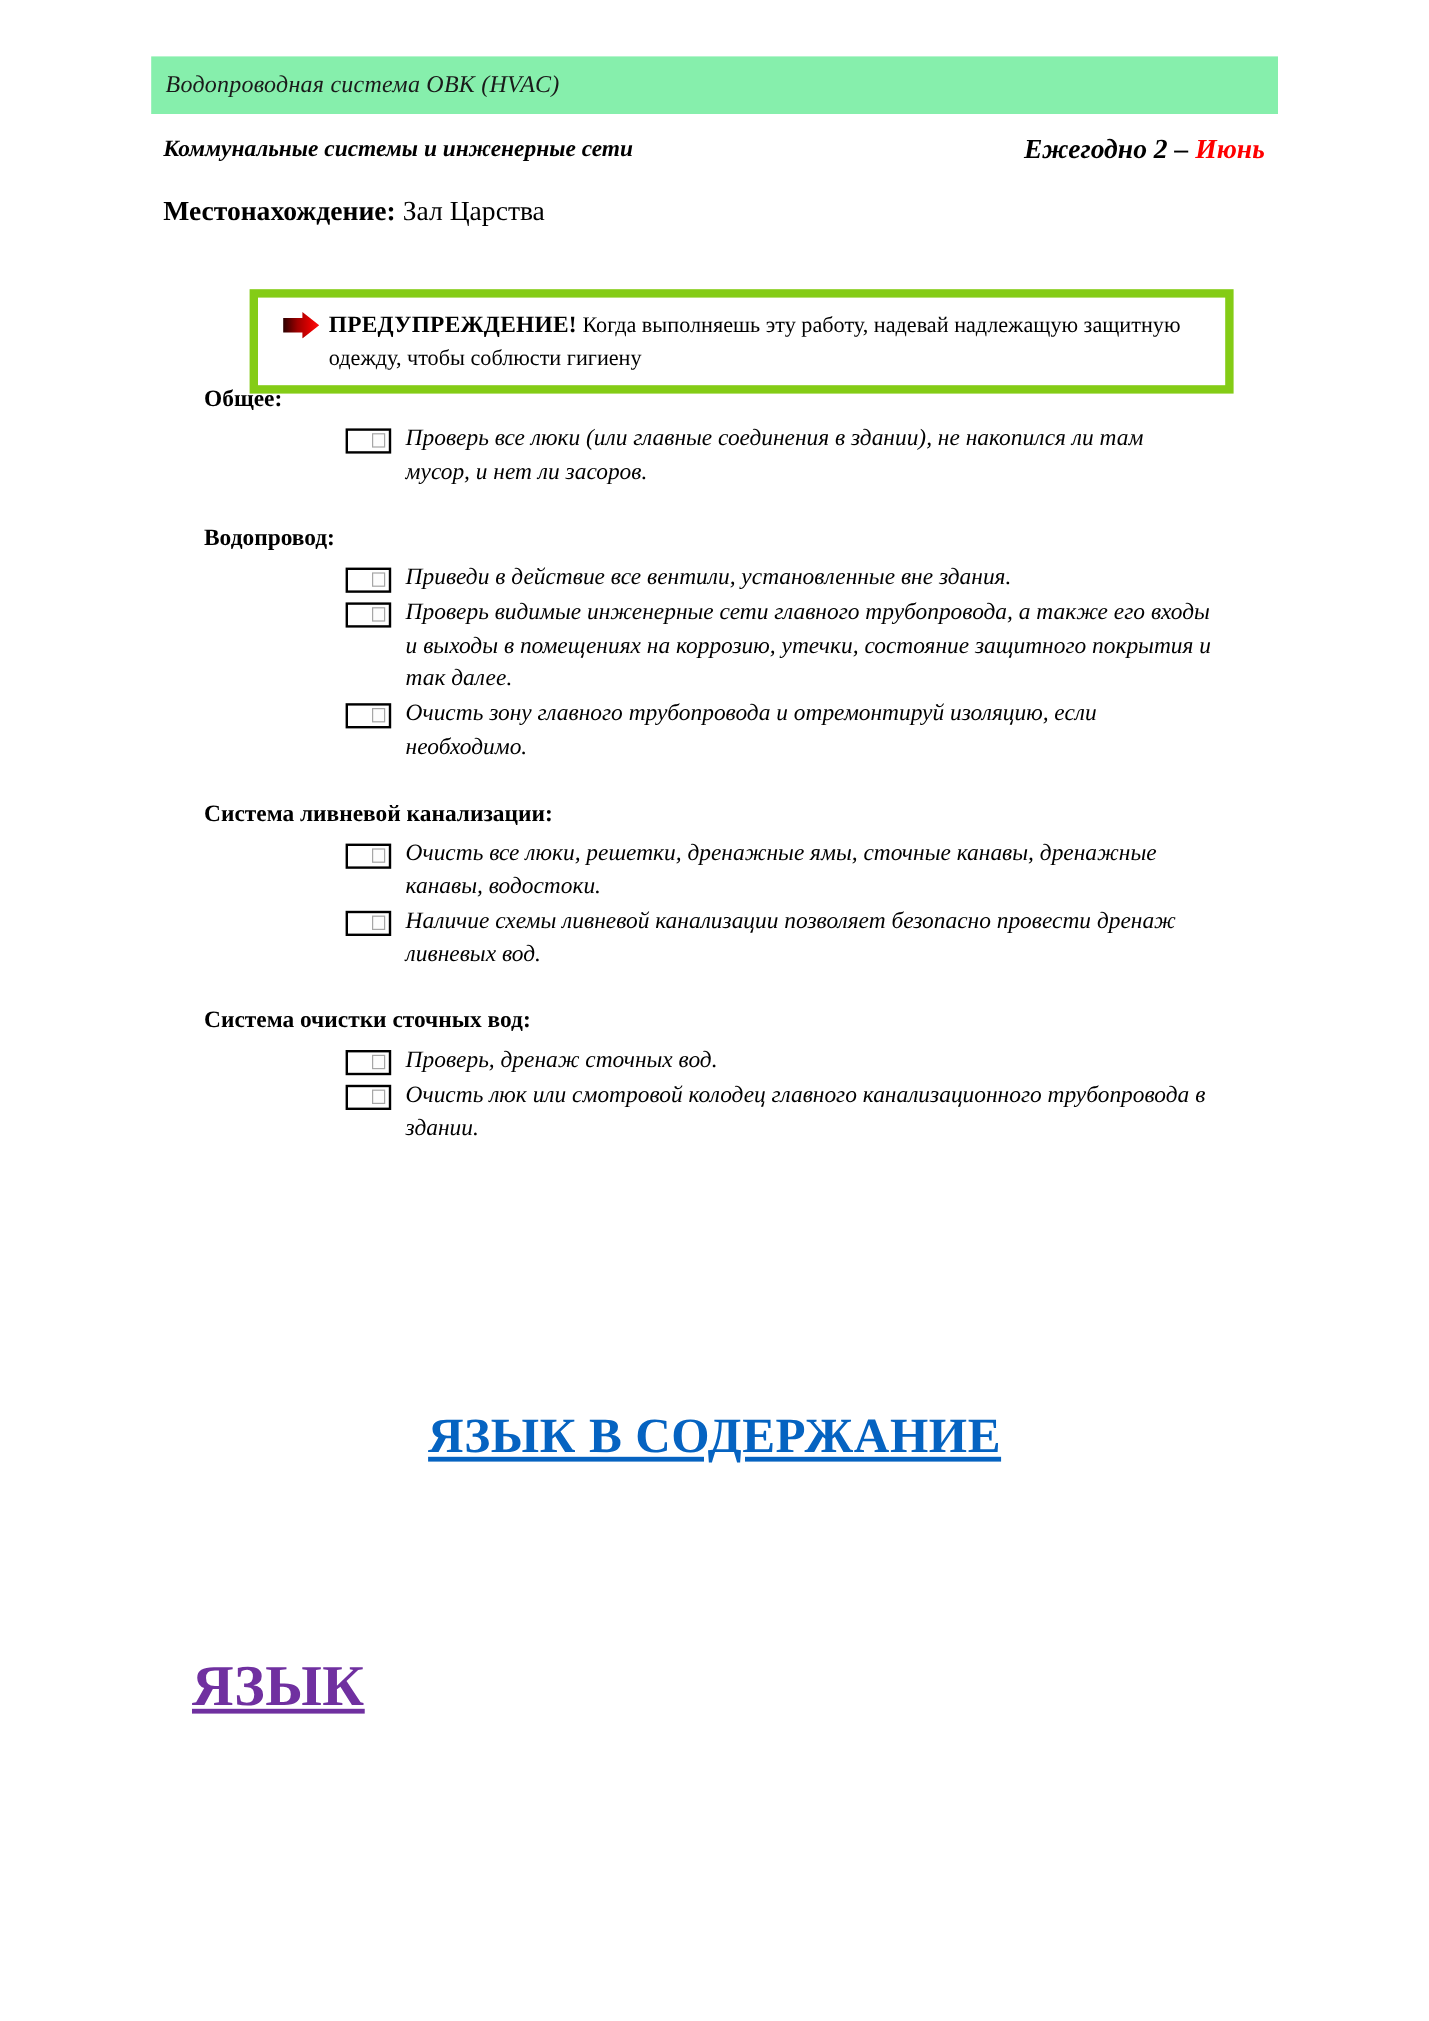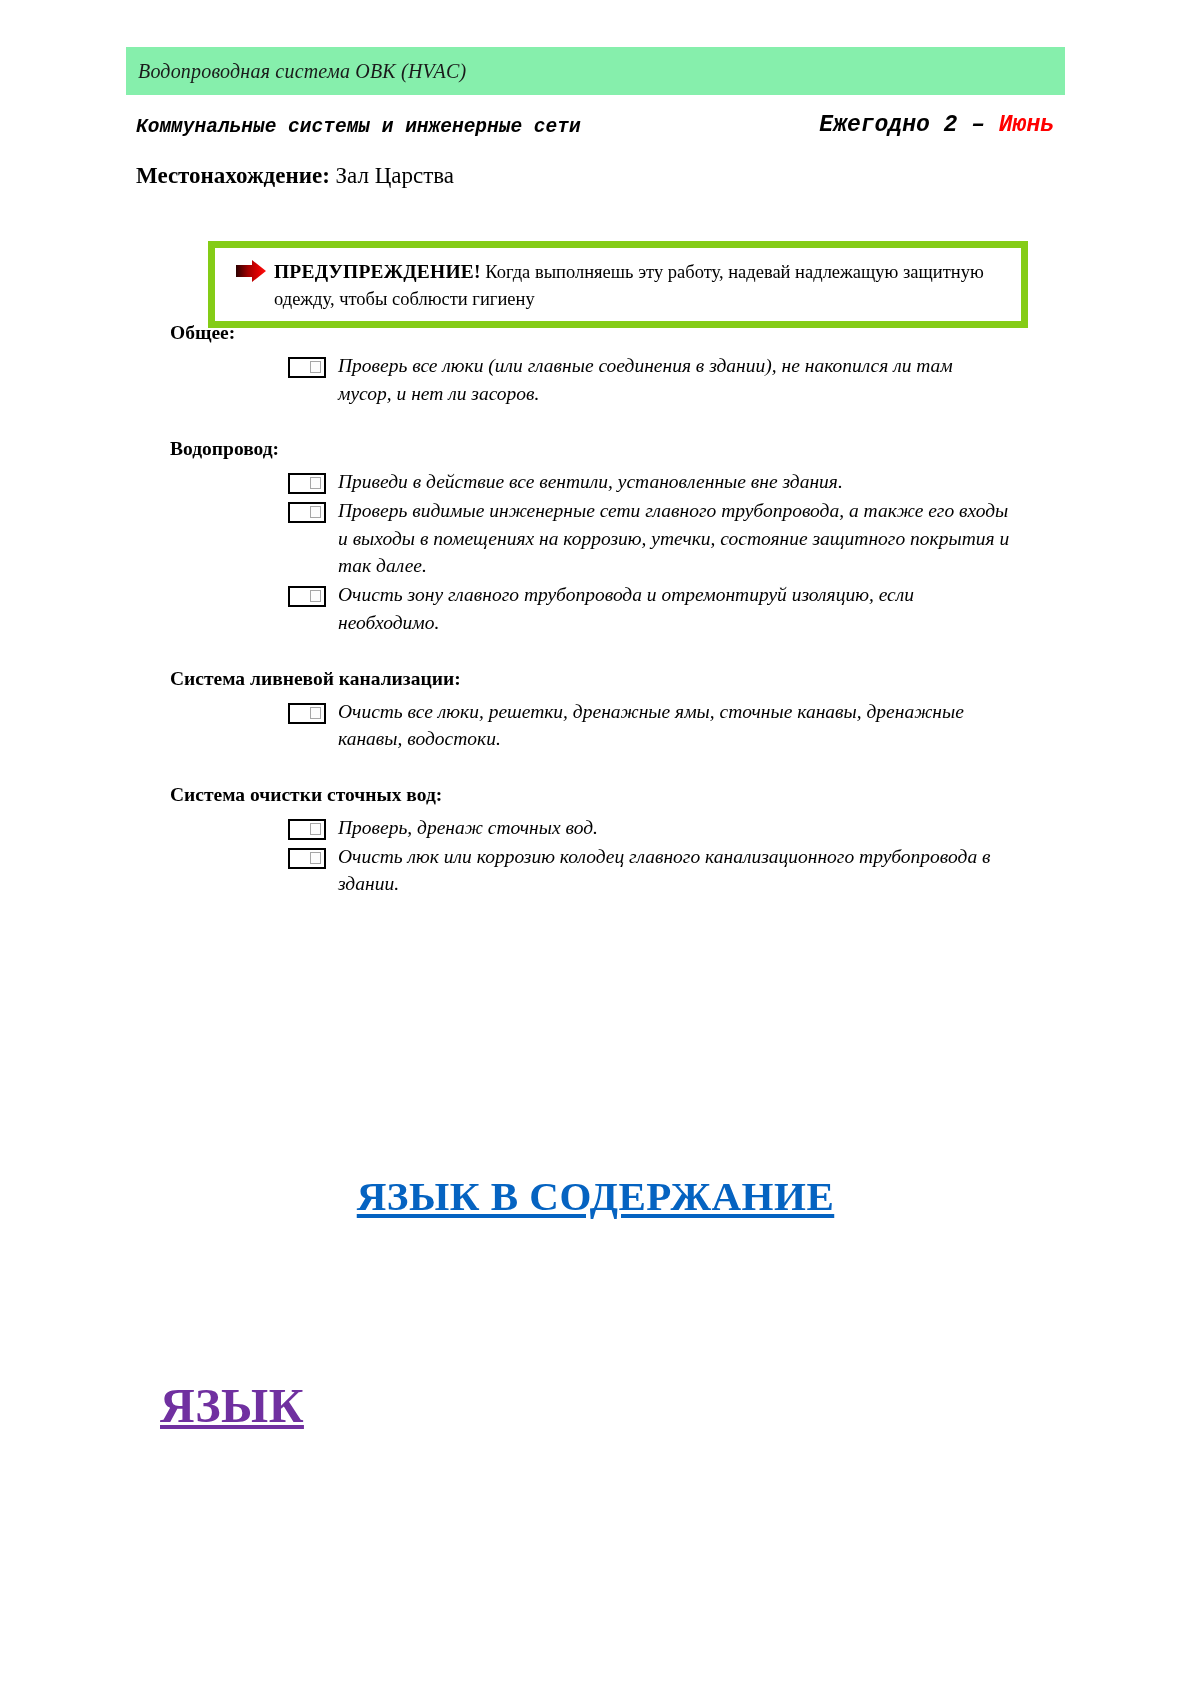--- a/index.html
+++ b/index.html
@@ -43,23 +43,22 @@
     white-space: nowrap;
   }
 
   
   .subheader-row {
     position: absolute;
     left: 136px;
     top: 112px;
     width: 918px;
     display: flex;
-    align-items: flex-end;
+    align-items: center;
     justify-content: space-between;
-    font-family: Liberation Mono, monospace;
   }
   .subheader-left {
     font-style: italic;
     font-weight: bold;
     font-size: 19.5px;
     white-space: nowrap;
   }
   .subheader-right {
     font-style: italic;
     font-weight: bold;
@@ -281,35 +280,39 @@
 
     <div class="sec-gap"></div>
 
     <div class="section">
       <div class="section-heading">Система ливневой канализации:</div>
       <div class="items">
         <div class="item">
           <span class="cb"></span>
           <span class="item-text">Очисть все люки, решетки, дренажные ямы, сточные канавы, дренажные канавы, водостоки.</span>
         </div>
+        <div class="item">
+          <span class="cb"></span>
+          <span class="item-text">Наличие схемы ливневой канализации позволяет безопасно провести дренаж ливневых вод.</span>
+        </div>
       </div>
     </div>
 
     <div class="sec-gap"></div>
 
     <div class="section">
       <div class="section-heading">Система очистки сточных вод:</div>
       <div class="items">
         <div class="item">
           <span class="cb"></span>
           <span class="item-text">Проверь, дренаж сточных вод.</span>
         </div>
         <div class="item">
           <span class="cb"></span>
-          <span class="item-text">Очисть люк или коррозию колодец главного канализационного трубопровода в здании.</span>
+          <span class="item-text">Очисть люк или смотровой колодец главного канализационного трубопровода в здании.</span>
         </div>
       </div>
     </div>
 
   </div>
 
   <div class="link-toc-wrap">
     <span class="link-toc">ЯЗЫК В СОДЕРЖАНИЕ</span>
   </div>
 

